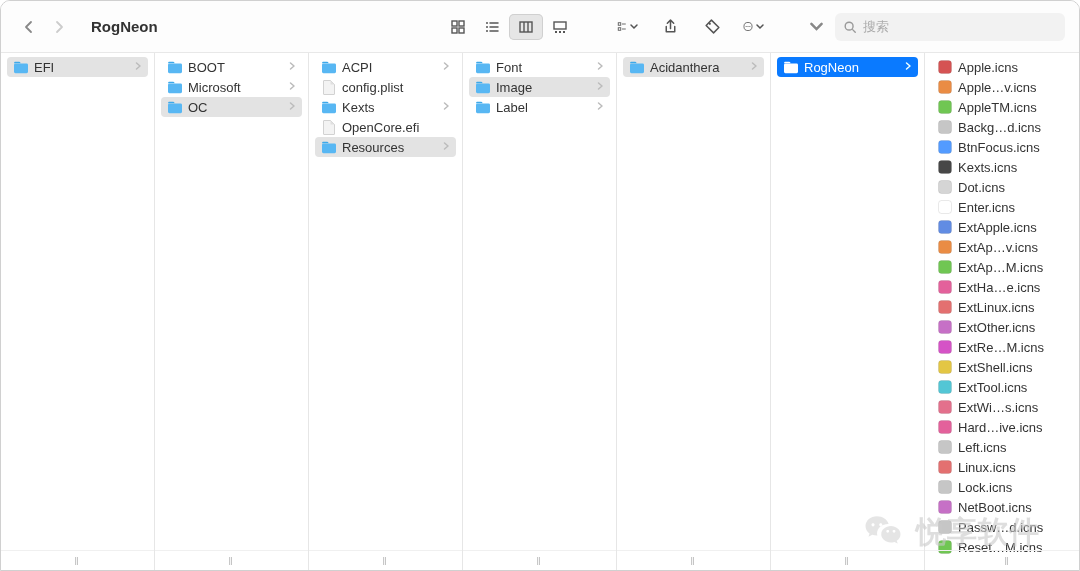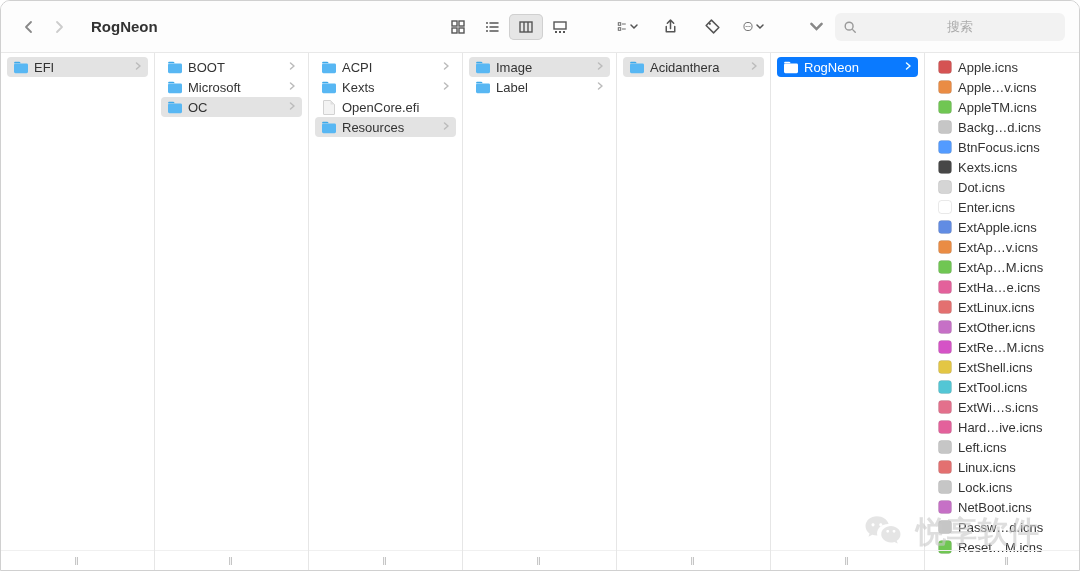--- a/index.html
+++ b/index.html
@@ -77,21 +77,20 @@
     align-items: center;
     padding: 0 8px;
     gap: 6px;
     color: #999;
   }
   .search svg { width: 14px; height: 14px; flex-shrink:0; }
   .search input {
     border: none; background: transparent; outline: none;
     font-size: 13px; width: 100%;
     color: #8b5cf6;
-    text-align: center;
   }
   .search input::placeholder { color: #aaa; }
   .columns {
     flex: 1;
     display: flex;
     overflow-x: auto;
     overflow-y: hidden;
     background: #fff;
   }
   .column {
@@ -347,37 +346,46 @@
               <rect x="1" y="2.4" width="14" height="9.8" rx="1.4" fill="#58b7f3"></rect>
             </svg>
           </span>
           <span class="label">ACPI</span>
           <span class="chevron"><svg viewBox="0 0 8 10" width="8" height="10" stroke="currentColor" stroke-width="1.5" fill="none" stroke-linecap="round" stroke-linejoin="round">
               <polyline points="2.5,2 6,5 2.5,8"></polyline>
             </svg></span>
         </div>
         <div class="row">
           <span class="icon">
-            <svg class="folder-icon-svg" viewBox="0 0 16 13">
-              <path fill="#3da9ea" d="M1 2.2c0-.8.6-1.4 1.4-1.4h3.8c.5 0 .9.3 1.1.7l.4.7H2V2.2z"></path>
-              <rect x="1" y="2.4" width="14" height="9.8" rx="1.4" fill="#58b7f3"></rect>
-            </svg>
-          </span>
-          <span class="label">Kexts</span>
-          <span class="chevron"><svg viewBox="0 0 8 10" width="8" height="10" stroke="currentColor" stroke-width="1.5" fill="none" stroke-linecap="round" stroke-linejoin="round">
-              <polyline points="2.5,2 6,5 2.5,8"></polyline>
-            </svg></span>
-        </div>
-        <div class="row">
-          <span class="icon">
             <svg class="file-icon-svg" viewBox="0 0 14 15">
               <path fill="#f3f3f3" stroke="#c8c8c8" stroke-width="0.8" d="M2 .5h6.5L12.5 4.5V14a.5.5 0 0 1-.5.5H2a.5.5 0 0 1-.5-.5V1A.5.5 0 0 1 2 .5z"></path>
               <path fill="#e0e0e0" d="M8.5 .5 12.5 4.5 H9 a.5.5 0 0 1-.5-.5z"></path>
             </svg>
           </span>
+          <span class="label">config.plist</span>
+        </div>
+        <div class="row">
+          <span class="icon">
+            <svg class="folder-icon-svg" viewBox="0 0 16 13">
+              <path fill="#3da9ea" d="M1 2.2c0-.8.6-1.4 1.4-1.4h3.8c.5 0 .9.3 1.1.7l.4.7H2V2.2z"></path>
+              <rect x="1" y="2.4" width="14" height="9.8" rx="1.4" fill="#58b7f3"></rect>
+            </svg>
+          </span>
+          <span class="label">Kexts</span>
+          <span class="chevron"><svg viewBox="0 0 8 10" width="8" height="10" stroke="currentColor" stroke-width="1.5" fill="none" stroke-linecap="round" stroke-linejoin="round">
+              <polyline points="2.5,2 6,5 2.5,8"></polyline>
+            </svg></span>
+        </div>
+        <div class="row">
+          <span class="icon">
+            <svg class="file-icon-svg" viewBox="0 0 14 15">
+              <path fill="#f3f3f3" stroke="#c8c8c8" stroke-width="0.8" d="M2 .5h6.5L12.5 4.5V14a.5.5 0 0 1-.5.5H2a.5.5 0 0 1-.5-.5V1A.5.5 0 0 1 2 .5z"></path>
+              <path fill="#e0e0e0" d="M8.5 .5 12.5 4.5 H9 a.5.5 0 0 1-.5-.5z"></path>
+            </svg>
+          </span>
           <span class="label">OpenCore.efi</span>
         </div>
         <div class="row selected-path">
           <span class="icon">
             <svg class="folder-icon-svg" viewBox="0 0 16 13">
               <path fill="#3da9ea" d="M1 2.2c0-.8.6-1.4 1.4-1.4h3.8c.5 0 .9.3 1.1.7l.4.7H2V2.2z"></path>
               <rect x="1" y="2.4" width="14" height="9.8" rx="1.4" fill="#58b7f3"></rect>
             </svg>
           </span>
           <span class="label">Resources</span>
@@ -385,20 +393,32 @@
               <polyline points="2.5,2 6,5 2.5,8"></polyline>
             </svg></span>
         </div>
       </div>
       <div class="col-footer">
         <span>‖</span>
       </div>
     </div>
     <div class="column">
       <div class="col-inner">
+        <div class="row">
+          <span class="icon">
+            <svg class="folder-icon-svg" viewBox="0 0 16 13">
+              <path fill="#3da9ea" d="M1 2.2c0-.8.6-1.4 1.4-1.4h3.8c.5 0 .9.3 1.1.7l.4.7H2V2.2z"></path>
+              <rect x="1" y="2.4" width="14" height="9.8" rx="1.4" fill="#58b7f3"></rect>
+            </svg>
+          </span>
+          <span class="label">Font</span>
+          <span class="chevron"><svg viewBox="0 0 8 10" width="8" height="10" stroke="currentColor" stroke-width="1.5" fill="none" stroke-linecap="round" stroke-linejoin="round">
+              <polyline points="2.5,2 6,5 2.5,8"></polyline>
+            </svg></span>
+        </div>
         <div class="row selected-path">
           <span class="icon">
             <svg class="folder-icon-svg" viewBox="0 0 16 13">
               <path fill="#3da9ea" d="M1 2.2c0-.8.6-1.4 1.4-1.4h3.8c.5 0 .9.3 1.1.7l.4.7H2V2.2z"></path>
               <rect x="1" y="2.4" width="14" height="9.8" rx="1.4" fill="#58b7f3"></rect>
             </svg>
           </span>
           <span class="label">Image</span>
           <span class="chevron"><svg viewBox="0 0 8 10" width="8" height="10" stroke="currentColor" stroke-width="1.5" fill="none" stroke-linecap="round" stroke-linejoin="round">
               <polyline points="2.5,2 6,5 2.5,8"></polyline>

